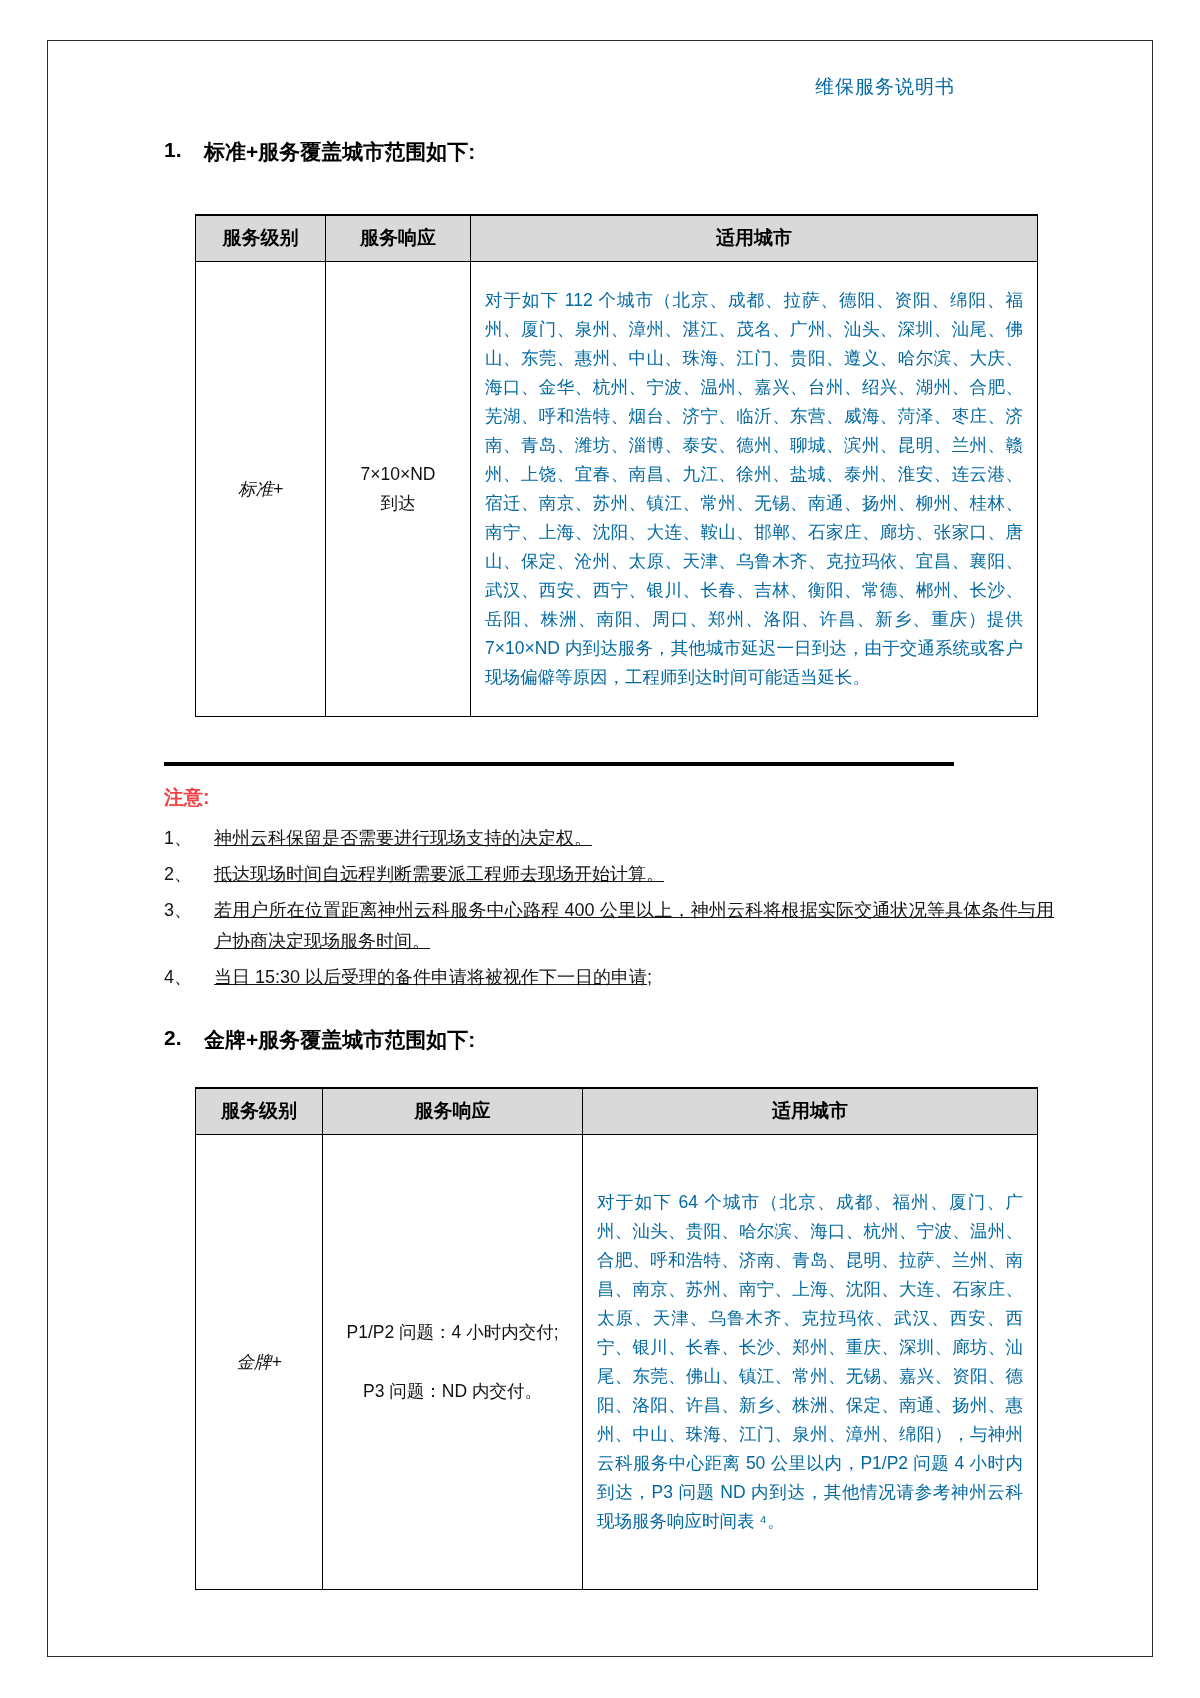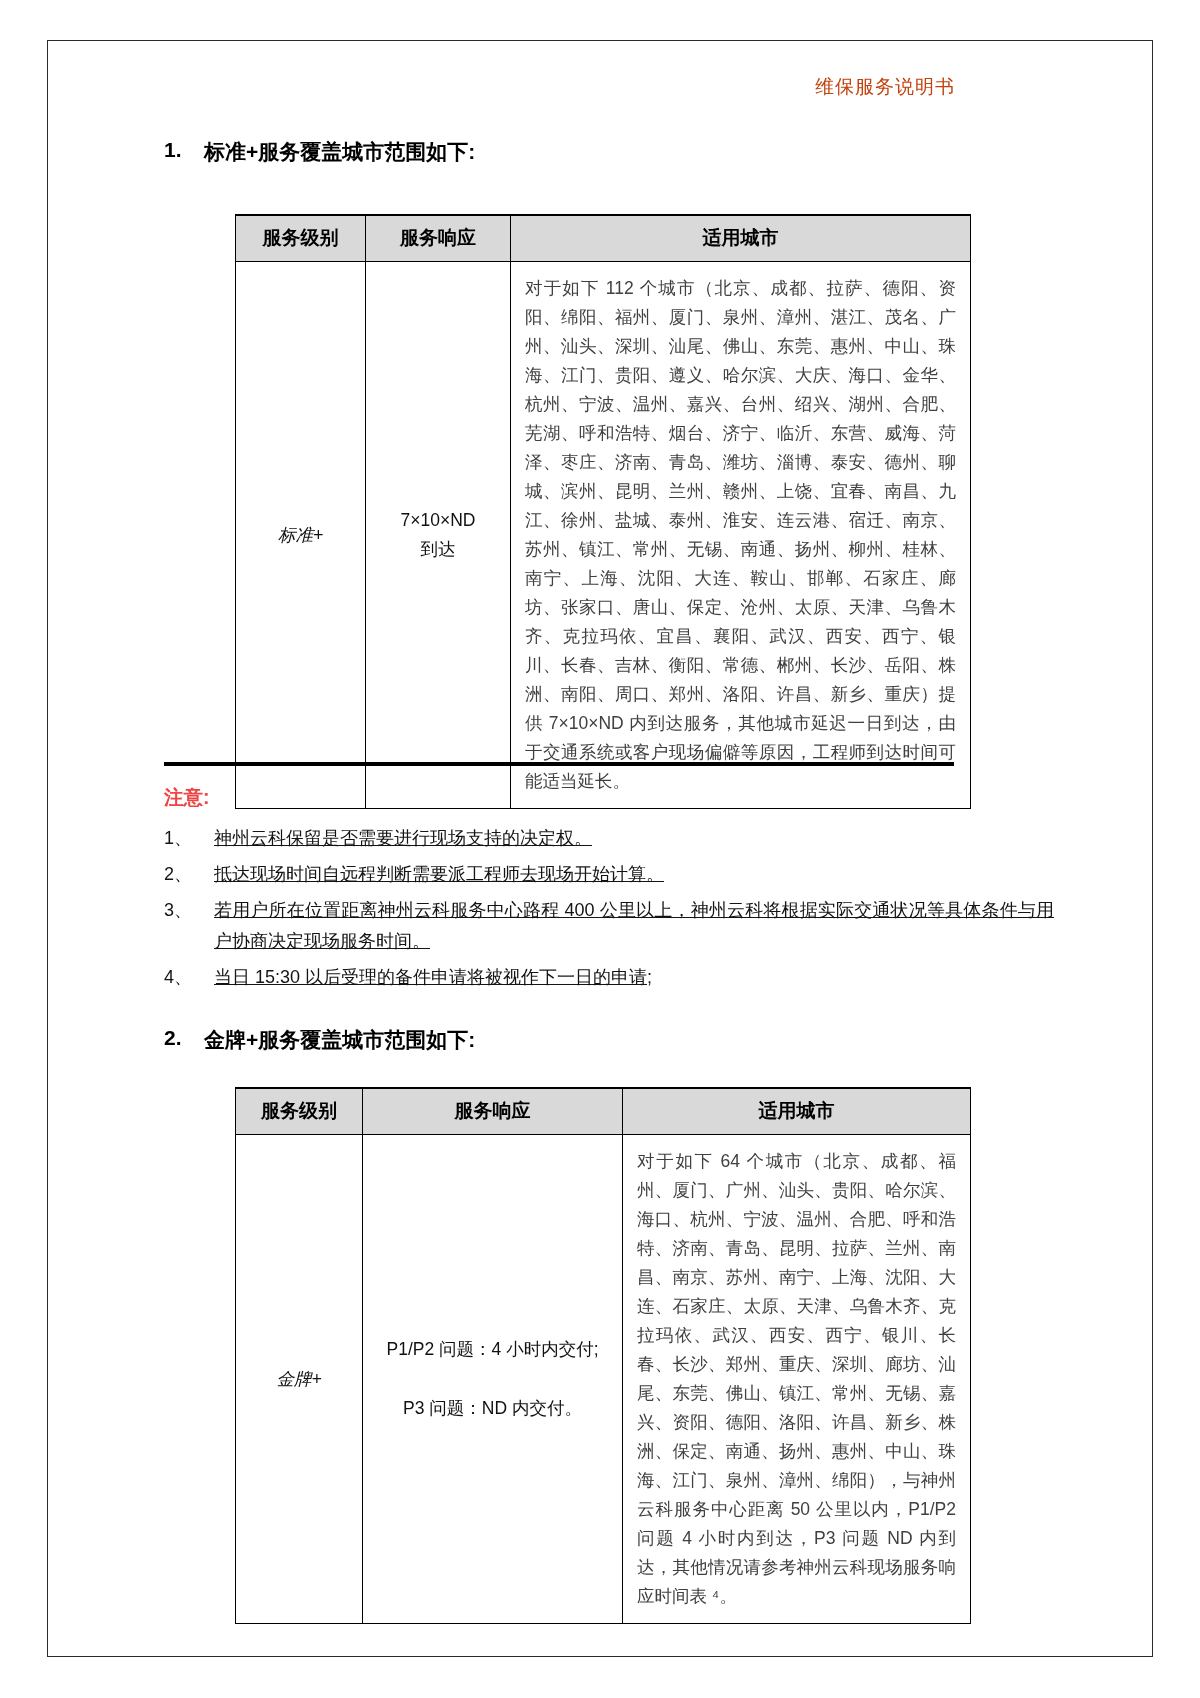--- a/index.html
+++ b/index.html
@@ -19,43 +19,42 @@
     left: 47px; top: 40px;
     width: 1106px; height: 1617px;
     border: 1px solid #2b2b2b;
   }
 
   .doc-header {
     position: absolute;
     top: 74px; right: 245px;
     font-family: Liberation Serif, serif;
     font-size: 19px;
-    color: #c2410c;
+    color: #0369a1;
     letter-spacing: 1px;
   }
 
   .section-heading {
     position: absolute;
     left: 164px;
     font-size: 21px;
     font-weight: bold;
     color: #000;
     display: flex;
   }
   .section-heading .num { width: 40px; flex: 0 0 40px; }
   .sec1 { top: 138px; }
   .sec2 { top: 1026px; }
 
   table.svc-table {
     position: absolute;
     left: 195px;
-    width: 736px;
+    width: 843px;
     border-collapse: collapse;
     table-layout: fixed;
-    margin-left: 40px;
   }
   .t1 { top: 214px; }
   .t2 { top: 1087px; }
 
   table.svc-table th,
   table.svc-table td {
     border: 1px solid #000;
     font-size: 17.5px;
     vertical-align: middle;
   }
@@ -77,21 +76,21 @@
     text-align: center;
     font-size: 18px;
     line-height: 29px;
   }
   td.cities-cell {
     vertical-align: top;
     padding: 12px 14px;
     line-height: 29px;
     text-align: justify;
     text-justify: inter-character;
-    color: #404040;
+    color: #0369a1;
   }
   .t1 tbody td { height: 455px; }
   .t2 tbody td { height: 455px; }
   .resp-gap { margin-top: 30px; }
 
   .thick-rule {
     position: absolute;
     left: 164px; top: 762px;
     width: 790px; height: 4px;
     background: #000;

